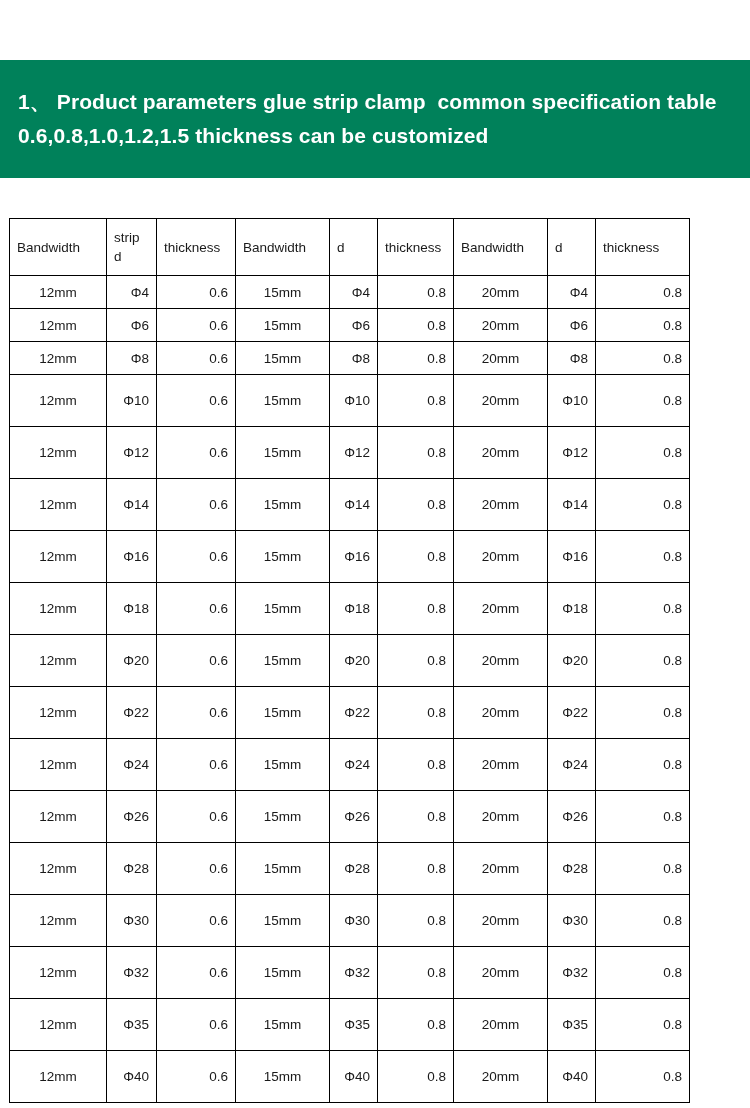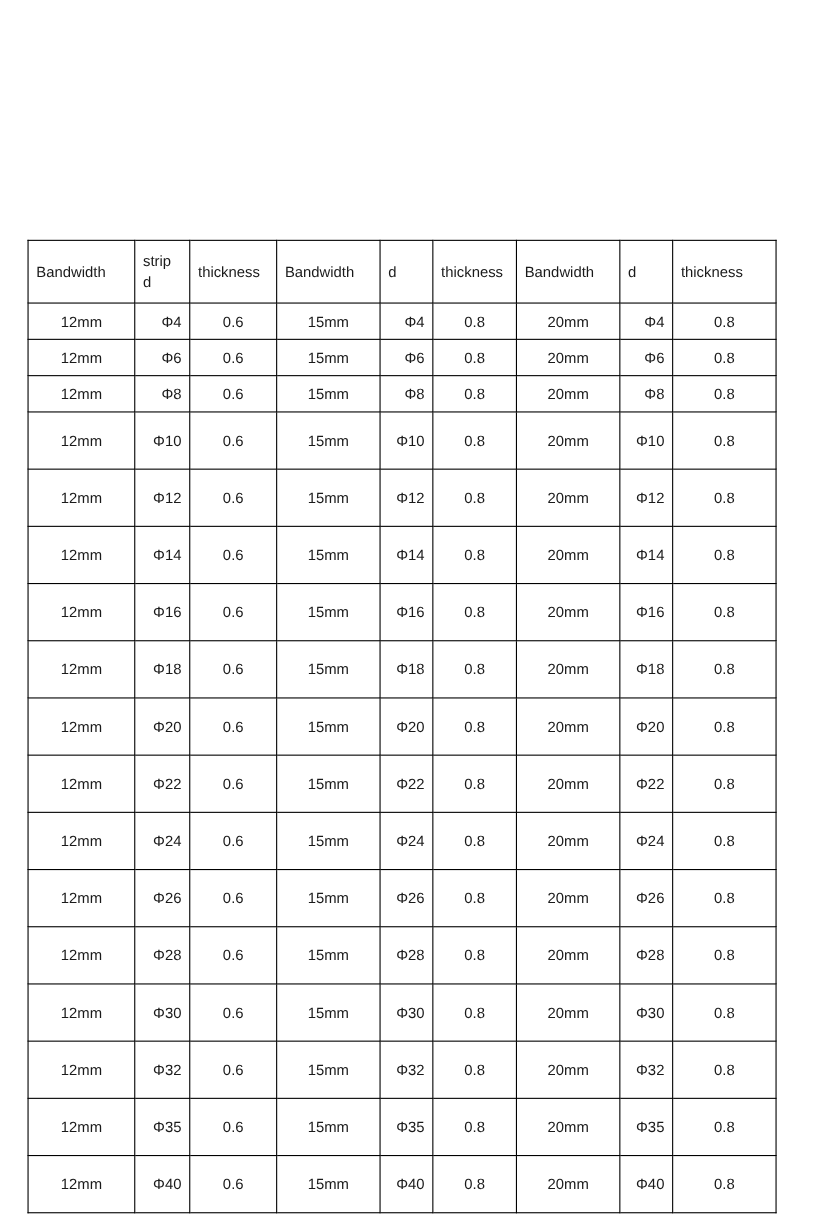--- a/index.html
+++ b/index.html
@@ -40,21 +40,21 @@
     font-weight: bold;
     line-height: 34px;
     padding: 0 14px 0 18px;
     letter-spacing: 0.1px;
     white-space: pre-wrap;
   }
 
   
   .table-wrap {
     position: absolute;
-    left: 25px;
+    left: 9px;
     top: 218px;
     width: 680px;
   }
   table.spec {
     border-collapse: collapse;
     width: 680px;
     table-layout: fixed;
     font-size: 13.5px;
     color: #1a1a1a;
   }
@@ -78,31 +78,34 @@
   col.c-th3   { width: 94px; }
 
   th.hd {
     text-align: left;
     font-size: 13.5px;
     height: 46px;
     line-height: 18px;
   }
   td.band { text-align: center; }
   td.dia  { text-align: right; }
-  td.thk  { text-align: center; padding-right: 9px; margin-left: 43px; }
+  td.thk  { text-align: right; padding-right: 9px; margin-left: 43px; }
 
   
   tr.tall td { height: 41px; }
   tr.short td { height: 22px; }
 </style>
 </head>
 <body>
 
 <div id="page">
 
+  <div class="banner">
+    <div class="banner-text">1、 Product parameters glue strip clamp  common specification table 0.6,0.8,1.0,1.2,1.5 thickness can be customized</div>
+  </div>
 
   <div class="table-wrap">
     <table class="spec">
       <colgroup>
         <col class="c-band">
           <col class="c-d">
           <col class="c-th">
         <col class="c-band2">
           <col class="c-d2">
           <col class="c-th2">

